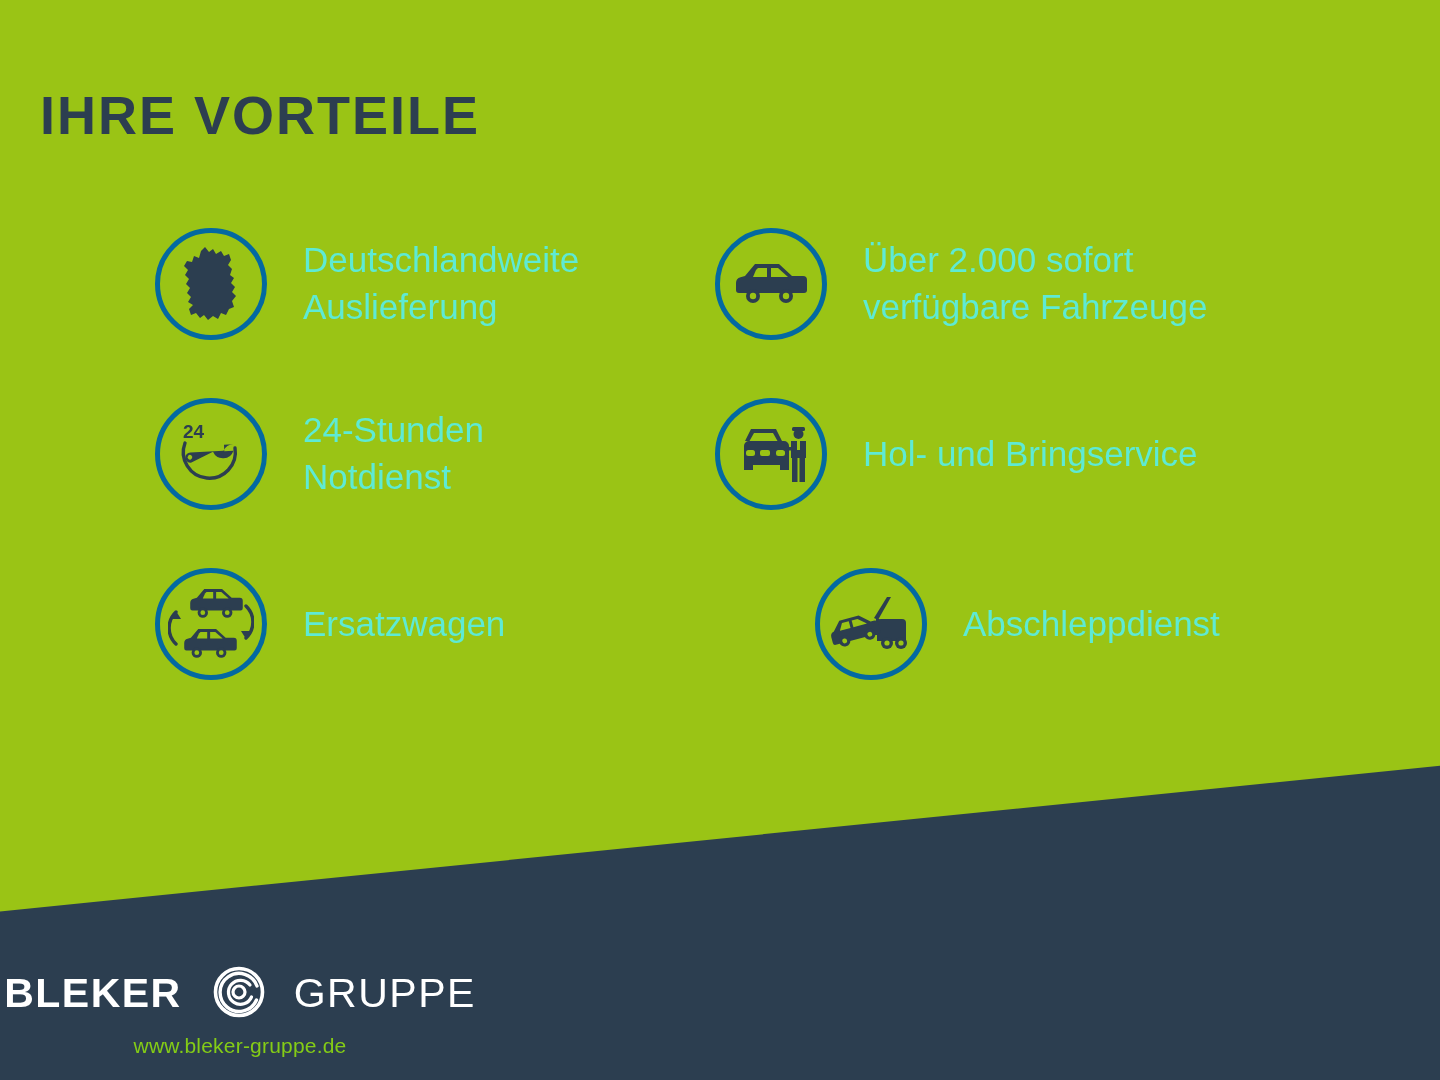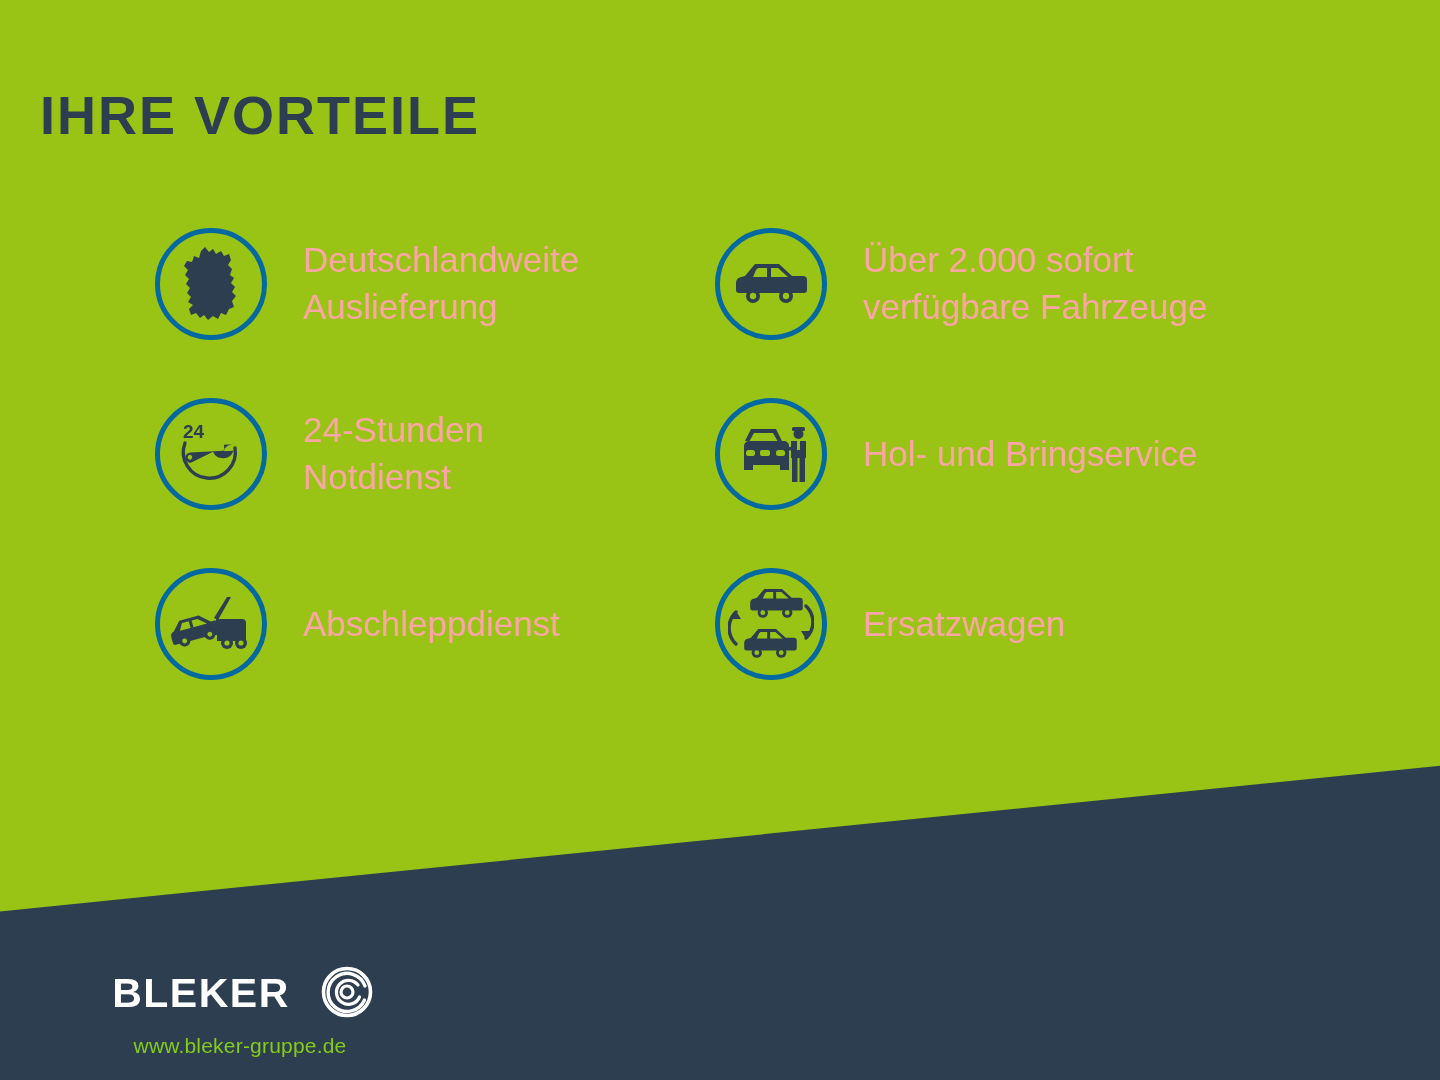--- a/index.html
+++ b/index.html
@@ -75,21 +75,21 @@
     display: flex;
     align-items: center;
     justify-content: center;
   }
   .icon-circle svg { display: block; }
 
   .item-label {
     margin-left: 36px;
     font-size: 35px;
     line-height: 1.33;
-    color: #fca5a5;
+    color: #5eead4;
     font-weight: normal;
     white-space: pre-line;
   }
 
   
   .logo-block {
     position: absolute;
     left: 30px;
     bottom: 22px;
     width: 420px;
@@ -207,20 +207,56 @@
             <rect x="67.5" y="35" width="5.5" height="24" fill="#2c3e50"></rect>
             <rect x="51" y="24" width="10" height="3.5" rx="1.6" fill="#2c3e50"></rect>
           </svg>
         </div>
         <div class="item-label">Hol- und Bringservice</div>
       </div>
 
     </div>
 
     <div class="row">
+
+      <div class="item col-right">
+        <div class="icon-circle">
+          <svg width="86" height="80" viewBox="0 0 86 80" aria-hidden="true">
+
+            <g transform="translate(20,2) scale(0.74)">
+              <path fill="#2c3e50" d="M22 4 h24 l13 12 h11 a4 4 0 0 1 4 4 v10 a3 3 0 0 1 -3 3 h-65 a3 3 0 0 1 -3 -3 v-7
+                a6 6 0 0 1 4.5 -5.8 L12 16 Z"></path>
+              <path fill="#9ac415" d="M25 8 h9 v9 h-14 l3 -7 z"></path>
+              <path fill="#9ac415" d="M38 8 h7 l10 9 h-17 z"></path>
+              <circle cx="20" cy="36" r="7" fill="#2c3e50"></circle>
+              <circle cx="20" cy="36" r="3.2" fill="#9ac415"></circle>
+              <circle cx="53" cy="36" r="7" fill="#2c3e50"></circle>
+              <circle cx="53" cy="36" r="3.2" fill="#9ac415"></circle>
+            </g>
+
+            <g transform="translate(14,42) scale(0.74)">
+              <path fill="#2c3e50" d="M22 4 h24 l13 12 h11 a4 4 0 0 1 4 4 v10 a3 3 0 0 1 -3 3 h-65 a3 3 0 0 1 -3 -3 v-7
+                a6 6 0 0 1 4.5 -5.8 L12 16 Z"></path>
+              <path fill="#9ac415" d="M25 8 h9 v9 h-14 l3 -7 z"></path>
+              <path fill="#9ac415" d="M38 8 h7 l10 9 h-17 z"></path>
+              <circle cx="20" cy="36" r="7" fill="#2c3e50"></circle>
+              <circle cx="20" cy="36" r="3.2" fill="#9ac415"></circle>
+              <circle cx="53" cy="36" r="7" fill="#2c3e50"></circle>
+              <circle cx="53" cy="36" r="3.2" fill="#9ac415"></circle>
+            </g>
+
+            <path d="M8 60 A22 22 0 0 1 8 28" fill="none" stroke="#2c3e50" stroke-width="3.4" stroke-linecap="round"></path>
+            <path d="M8 27 l-5 8 h10 z" fill="#2c3e50"></path>
+
+            <path d="M78 22 A22 22 0 0 1 78 54" fill="none" stroke="#2c3e50" stroke-width="3.4" stroke-linecap="round"></path>
+            <path d="M78 55 l-5 -8 h10 z" fill="#2c3e50"></path>
+          </svg>
+        </div>
+        <div class="item-label">Ersatzwagen</div>
+      </div>
 
       <div class="item col-left">
         <div class="icon-circle">
           <svg width="84" height="62" viewBox="0 0 84 62" aria-hidden="true">
 
             <path fill="#2c3e50" d="M58 4 L62 4 L49 27 L45 25 Z"></path>
             <path fill="#2c3e50" d="M47 26 h3.5 v12 h-3.5 z"></path>
             <path fill="#2c3e50" d="M43 37 h12 v5 h-12 z"></path>
 
             <path fill="#2c3e50" d="M52 26 h21 a4 4 0 0 1 4 4 v18 h-29 v-18 a4 4 0 0 1 4 -4 z"></path>
@@ -235,70 +271,35 @@
               <path fill="#9ac415" d="M16 27 h7 v7 h-11 z"></path>
               <path fill="#9ac415" d="M26 27 h6 l8 7 h-14 z"></path>
               <circle cx="14" cy="45" r="5.6" fill="#2c3e50"></circle>
               <circle cx="14" cy="45" r="2.4" fill="#9ac415"></circle>
               <circle cx="40" cy="45" r="5.6" fill="#2c3e50"></circle>
               <circle cx="40" cy="45" r="2.4" fill="#9ac415"></circle>
             </g>
           </svg>
         </div>
         <div class="item-label">Abschleppdienst</div>
-      </div>
-
-      <div class="item col-right">
-        <div class="icon-circle">
-          <svg width="86" height="80" viewBox="0 0 86 80" aria-hidden="true">
-
-            <g transform="translate(20,2) scale(0.74)">
-              <path fill="#2c3e50" d="M22 4 h24 l13 12 h11 a4 4 0 0 1 4 4 v10 a3 3 0 0 1 -3 3 h-65 a3 3 0 0 1 -3 -3 v-7
-                a6 6 0 0 1 4.5 -5.8 L12 16 Z"></path>
-              <path fill="#9ac415" d="M25 8 h9 v9 h-14 l3 -7 z"></path>
-              <path fill="#9ac415" d="M38 8 h7 l10 9 h-17 z"></path>
-              <circle cx="20" cy="36" r="7" fill="#2c3e50"></circle>
-              <circle cx="20" cy="36" r="3.2" fill="#9ac415"></circle>
-              <circle cx="53" cy="36" r="7" fill="#2c3e50"></circle>
-              <circle cx="53" cy="36" r="3.2" fill="#9ac415"></circle>
-            </g>
-
-            <g transform="translate(14,42) scale(0.74)">
-              <path fill="#2c3e50" d="M22 4 h24 l13 12 h11 a4 4 0 0 1 4 4 v10 a3 3 0 0 1 -3 3 h-65 a3 3 0 0 1 -3 -3 v-7
-                a6 6 0 0 1 4.5 -5.8 L12 16 Z"></path>
-              <path fill="#9ac415" d="M25 8 h9 v9 h-14 l3 -7 z"></path>
-              <path fill="#9ac415" d="M38 8 h7 l10 9 h-17 z"></path>
-              <circle cx="20" cy="36" r="7" fill="#2c3e50"></circle>
-              <circle cx="20" cy="36" r="3.2" fill="#9ac415"></circle>
-              <circle cx="53" cy="36" r="7" fill="#2c3e50"></circle>
-              <circle cx="53" cy="36" r="3.2" fill="#9ac415"></circle>
-            </g>
-
-            <path d="M8 60 A22 22 0 0 1 8 28" fill="none" stroke="#2c3e50" stroke-width="3.4" stroke-linecap="round"></path>
-            <path d="M8 27 l-5 8 h10 z" fill="#2c3e50"></path>
-
-            <path d="M78 22 A22 22 0 0 1 78 54" fill="none" stroke="#2c3e50" stroke-width="3.4" stroke-linecap="round"></path>
-            <path d="M78 55 l-5 -8 h10 z" fill="#2c3e50"></path>
-          </svg>
-        </div>
-        <div class="item-label">Ersatzwagen</div>
       </div>
 
     </div>
 
   </div>
 
   <div class="logo-block">
     <div class="logo-row">
       <span class="logo-bleker">BLEKER</span>
       <span class="logo-mark">
         <svg width="54" height="54" viewBox="0 0 54 54" aria-hidden="true">
           <circle cx="27" cy="27" r="23.5" fill="none" stroke="#ffffff" stroke-width="3.6"></circle>
           <path d="M45 21 A19 19 0 1 0 44.5 35" fill="none" stroke="#ffffff" stroke-width="3.4" stroke-linecap="round"></path>
           <path d="M38 20 A12 12 0 1 0 39.5 32" fill="none" stroke="#ffffff" stroke-width="3.2" stroke-linecap="round"></path>
           <circle cx="27" cy="27" r="6" fill="none" stroke="#ffffff" stroke-width="3.2"></circle>
         </svg>
       </span>
+      <span class="logo-gruppe">GRUPPE</span>
     </div>
     <div class="logo-url">www.bleker-gruppe.de</div>
   </div>
 
 </div>
 
 </body></html>

